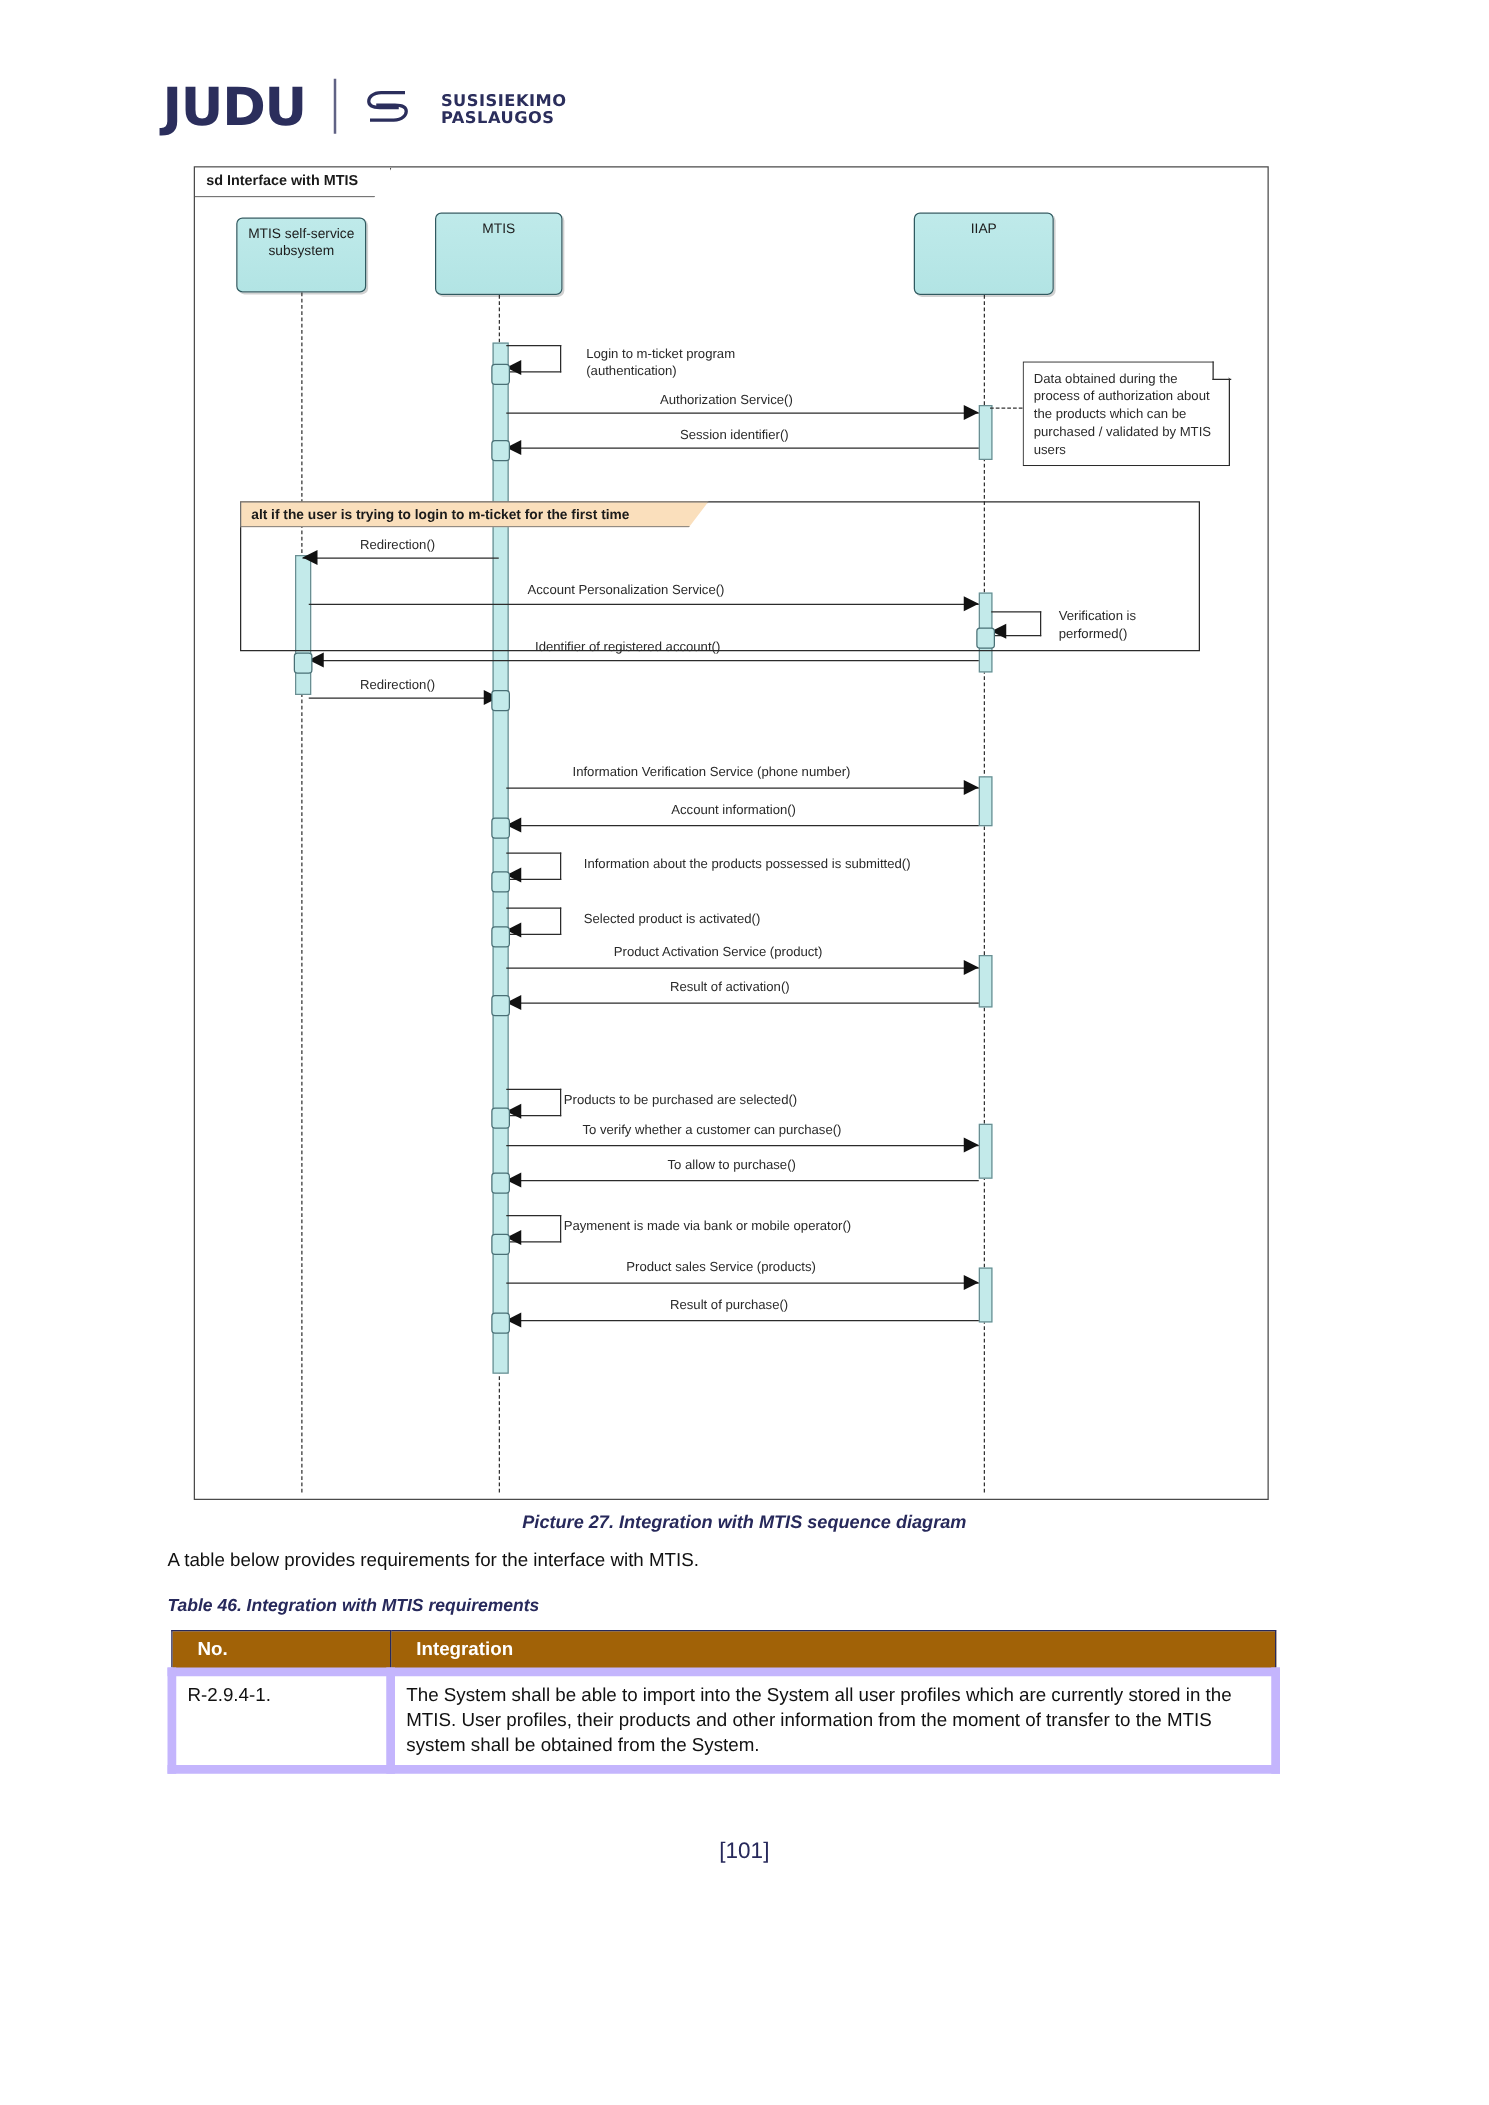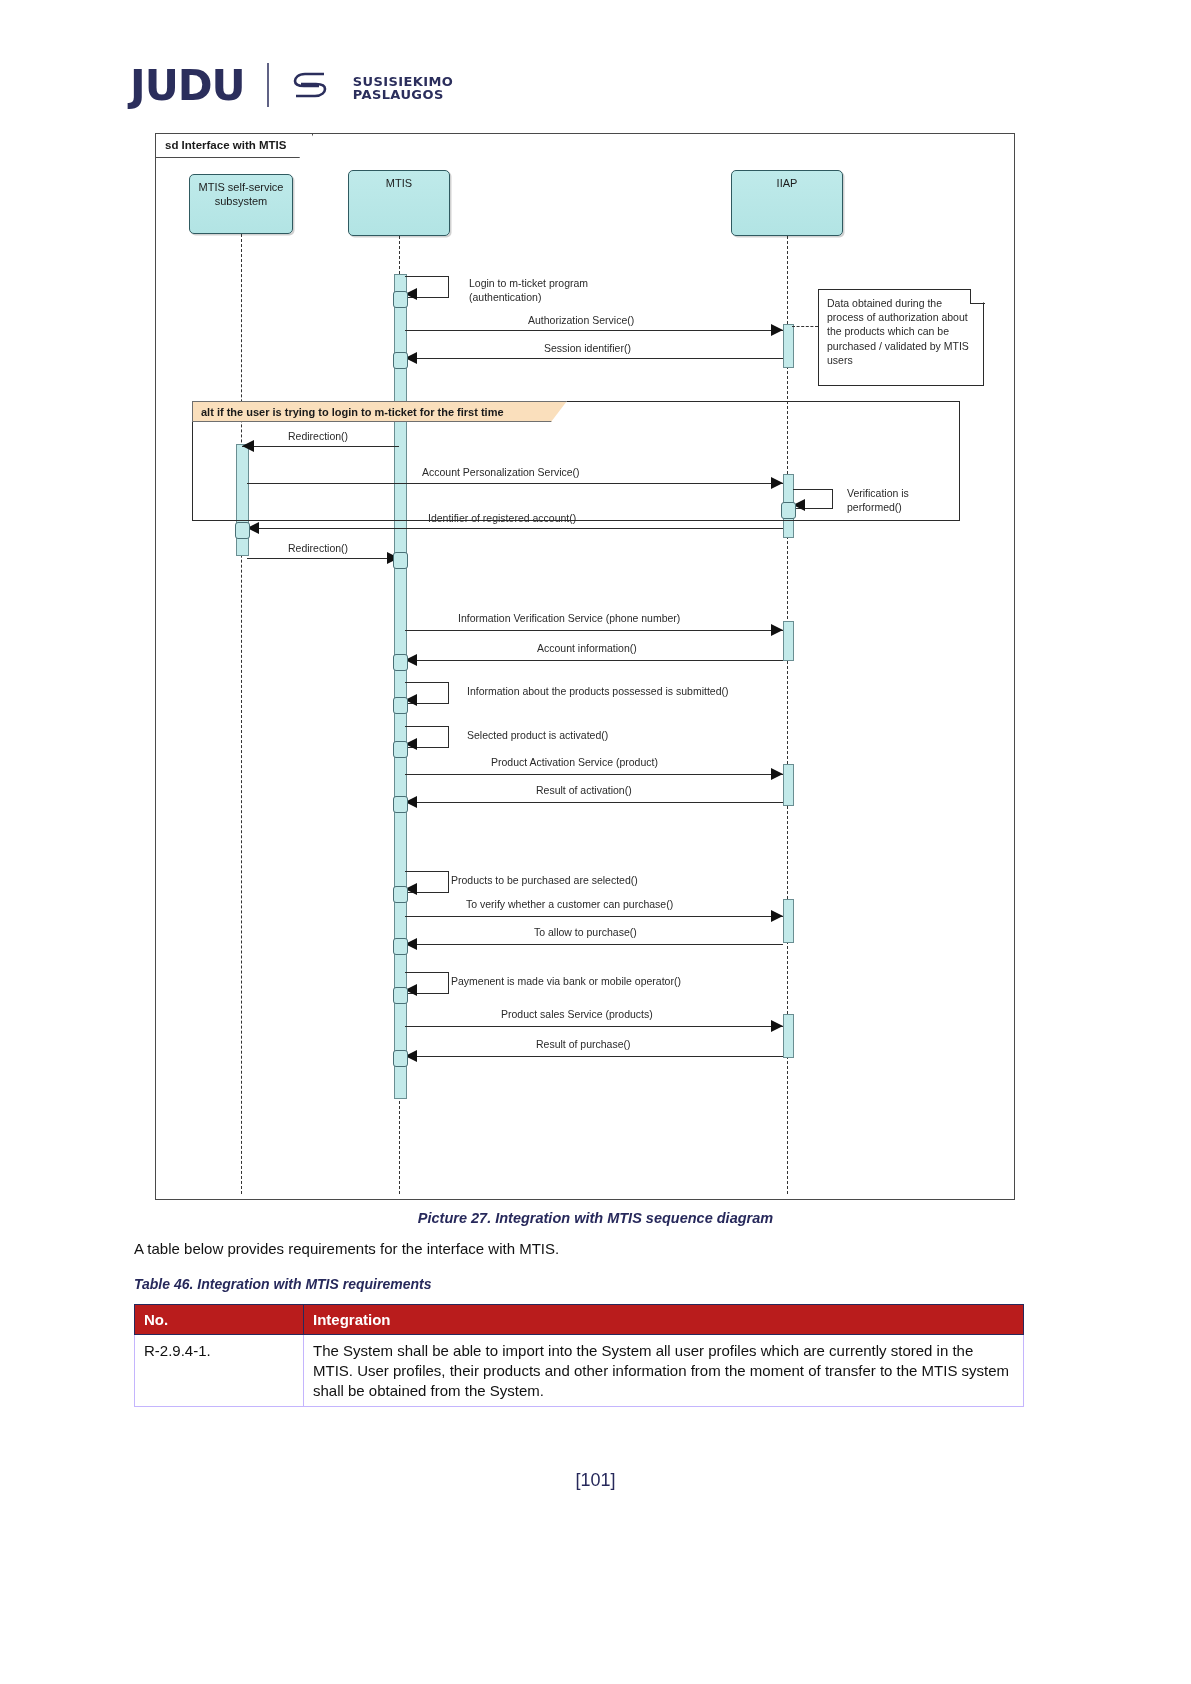--- a/index.html
+++ b/index.html
@@ -76,25 +76,25 @@
   
   .pic-caption{
     position:absolute;left:0;width:1191px;top:1210px;text-align:center;
     font-size:14.5px;font-weight:bold;font-style:italic;color:#27295b;
   }
   .body-line{position:absolute;left:134px;top:1240px;font-size:15px;color:#111;}
   .table-caption{position:absolute;left:134px;top:1276px;font-size:14px;font-weight:bold;font-style:italic;color:#27295b;}
   
   #req-table{position:absolute;left:134px;top:1304px;width:890px;border-collapse:collapse;}
   #req-table th{
-    background:#b91c1c;color:#fff;font-size:15px;font-weight:bold;
-    text-align:left;padding:6px 9px;border:1px solid #27295b;vertical-align:bottom;
+    background:#a16207;color:#fff;font-size:15px;font-weight:bold;
+    text-align:left;padding:6px 20px;border:1px solid #27295b;vertical-align:bottom;
   }
   #req-table td{
-    border:1px solid #c4b5fd;font-size:15px;color:#111;padding:6px 9px;
+    border:7px solid #c4b5fd;font-size:15px;color:#111;padding:6px 9px;
     vertical-align:top;line-height:1.32;
   }
   #req-table td.col-no{width:150px;}
   .page-num{position:absolute;left:0;width:1191px;top:1470px;text-align:center;font-size:18px;color:#27295b;}
 </style>
 </head>
 <body>
 
 <div class="logo-bar">
   <div class="logo-judu">JUDU</div>
@@ -128,21 +128,21 @@
   <div class="actbar" style="left:238px;top:140px;height:130px;"></div>
   <div class="actbar" style="left:238px;top:283px;height:680px;"></div>
   <div class="actbar" style="left:80px;top:310px;height:110px;"></div>
   <div class="actbar thin" style="left:627px;top:190px;height:42px;"></div>
   <div class="actbar thin" style="left:627px;top:340px;height:62px;"></div>
   <div class="actbar thin" style="left:627px;top:487px;height:38px;"></div>
   <div class="actbar thin" style="left:627px;top:630px;height:40px;"></div>
   <div class="actbar thin" style="left:627px;top:765px;height:42px;"></div>
   <div class="actbar thin" style="left:627px;top:880px;height:42px;"></div>
 
-  <div class="note" style="left:662px;top:155px;width:166px;height:97px;">Data obtained during the process of authorization about the products which can be purchased / validated by MTIS users</div>
+  <div class="note" style="left:662px;top:155px;width:166px;height:84px;">Data obtained during the process of authorization about the products which can be purchased / validated by MTIS users</div>
   <div class="note-fold" style="left:814px;top:155px;"></div>
   <div class="note-link" style="left:636px;top:192px;width:26px;"></div>
 
   <div class="selfmsg" style="left:249px;top:142px;width:44px;height:22px;"></div>
   <div class="arrowL" style="left:249px;top:154px;"></div>
   <div class="exec-node" style="left:237px;top:157px;"></div>
   <div class="msg-label" style="left:313px;top:142px;line-height:1.35;white-space:pre-line;">Login to m-ticket program
 (authentication)</div>
 
   <div class="msg" style="left:249px;top:196px;width:378px;"></div>

